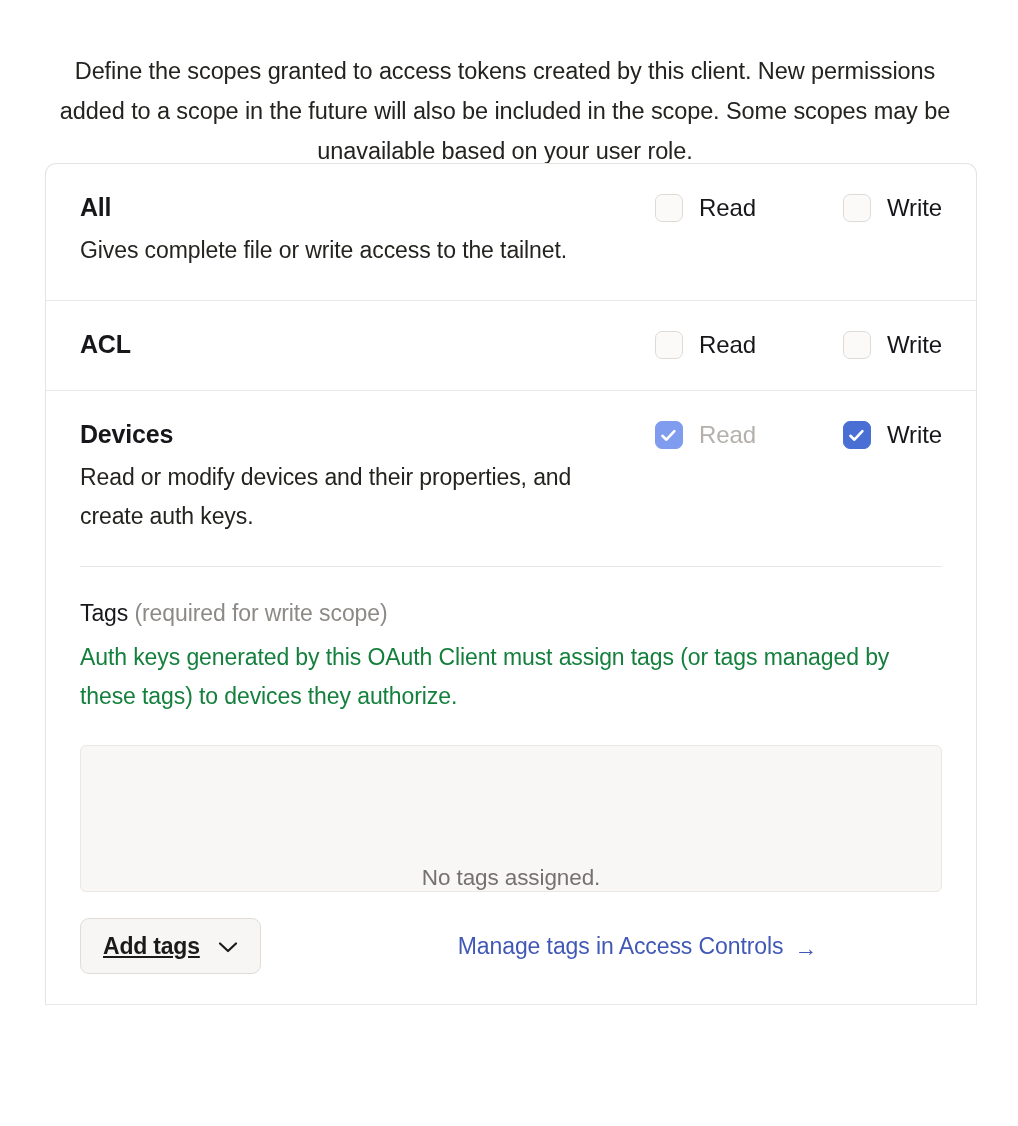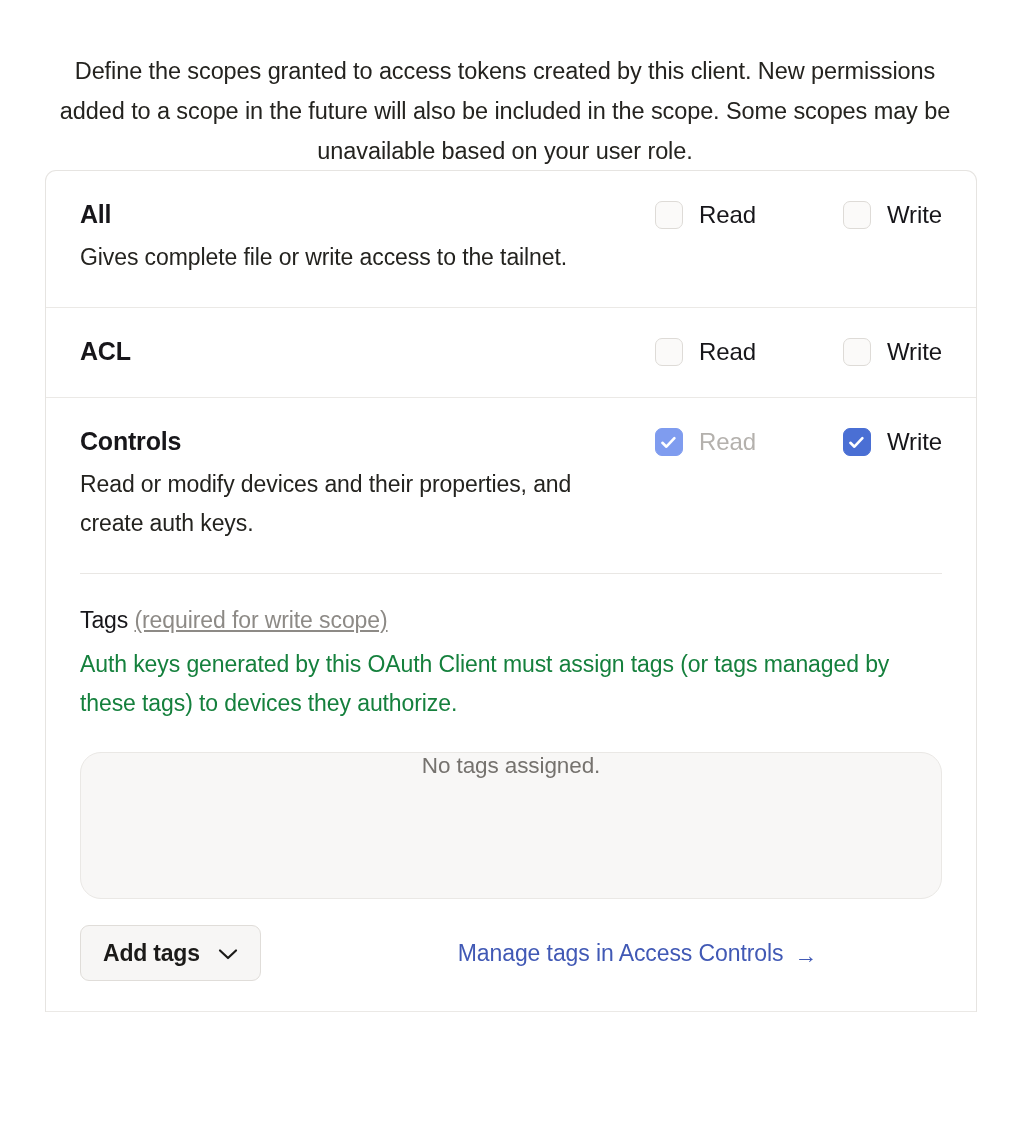--- a/index.html
+++ b/index.html
@@ -33,21 +33,21 @@
     line-height: 40px;
     color: #24231f;
     letter-spacing: -0.1px;
     text-align: center;
   }
 
   
   .scopes-card {
     position: absolute;
     left: 45px;
-    top: 170px;
+    top: 163px;
     width: 932px;
     border: 1px solid #e6e4e1;
     border-bottom: none;
     border-radius: 11px 11px 0 0;
     background: #ffffff;
     box-sizing: border-box;
     overflow: hidden;
   }
 
   .scope-row {
@@ -143,39 +143,38 @@
     margin-top: 31px;
     letter-spacing: -0.1px;
   }
   .tags-heading .strong {
     font-weight: normal;
     color: #17161a;
   }
   .tags-heading .hint {
     color: #8d8a86;
     font-weight: normal;
-    text-decoration: underline;
   }
   .tags-desc {
     font-size: 23px;
     line-height: 39px;
     color: #15803d;
     margin-top: 10px;
     width: 870px;
     letter-spacing: -0.1px;
   }
 
   .tags-empty {
     margin-top: 29px;
     height: 145px;
     border: 1px solid #eae8e5;
-    border-radius: 21px;
+    border-radius: 6px;
     background: #f8f7f6;
     display: flex;
-    align-items: flex-start;
+    align-items: flex-end;
     justify-content: center;
   }
   .tags-empty-text {
     font-size: 22.5px;
     color: #75726e;
     letter-spacing: -0.1px;
   }
 
   .tags-actions {
     margin-top: 26px;
@@ -192,20 +191,21 @@
     border: 1px solid #e0ddd9;
     border-radius: 9px;
     background: #f7f6f5;
     font-family: "Liberation Sans", sans-serif;
     font-size: 23px;
     font-weight: bold;
     color: #1b1a18;
     letter-spacing: -0.2px;
     cursor: pointer;
     box-sizing: border-box;
+    text-decoration: underline;
   }
   .chev {
     display: block;
   }
 
   .manage-link {
     margin-left: 197px;
     display: inline-flex;
     align-items: flex-end;
     gap: 11px;
@@ -275,21 +275,21 @@
                 </svg>
             </span>
             <span class="perm-label">Write</span>
           </label>
         </div>
       </div>
     </div>
 
     <div class="scope-row">
       <div class="scope-head">
-        <h3 class="scope-title">Controls</h3>
+        <h3 class="scope-title">Devices</h3>
         <div class="perm-group">
           <label class="perm">
             <span class="cbox on-muted">
               <svg width="19" height="19" viewBox="0 0 19 19" aria-hidden="true">
                   <path d="M3.4 9.8 L7.4 13.7 L15.4 5.2" fill="none" stroke="#ffffff" stroke-width="2.6" stroke-linecap="round" stroke-linejoin="round"></path>
                 </svg>
             </span>
             <span class="perm-label muted">Read</span>
           </label>
           <label class="perm">

